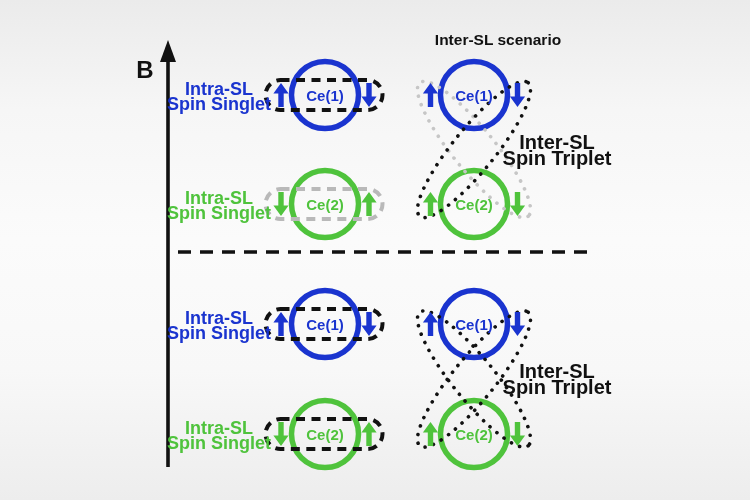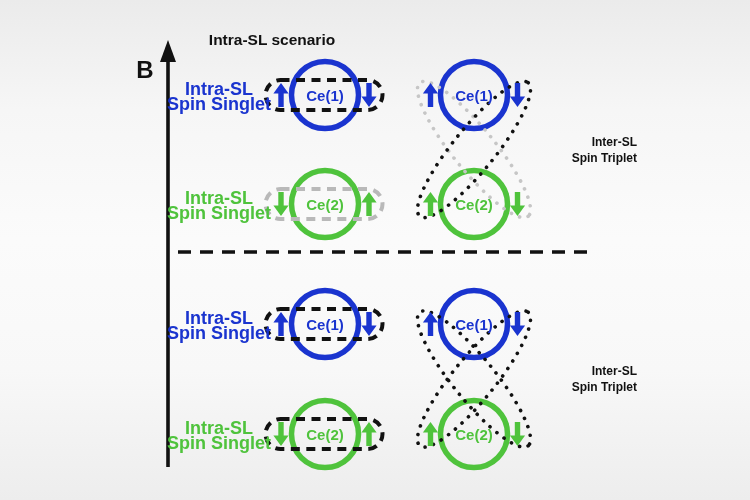--- a/index.html
+++ b/index.html
@@ -14,21 +14,21 @@
   .label { position:absolute; text-align:center; font-weight:bold; color:#111; }
   .b-label     { left:122px; top:56px;  width:46px;  font-size:24px; }
   .col-header  { top:31px;  width:230px; font-size:15.5px; }
   .col-header.intra { left:157px; }
   .col-header.inter { left:383px; }
   .side-label  { left:144px; width:150px; font-size:18px; line-height:15px; }
   .side-label.r0 { top:82px; }
   .side-label.r1 { top:191px; }
   .side-label.r2 { top:311px; }
   .side-label.r3 { top:421px; }
-  .triplet-label { left:477px; width:160px; font-size:12px; line-height:15.5px;text-align:right; }
+  .triplet-label { left:477px; width:160px; font-size:20px; line-height:15.5px; }
   .triplet-label.p0 { top:135px; }
   .triplet-label.p1 { top:364px; }
 </style>
 </head>
 <body>
 
 <div class="stage">
 
   <svg id="diagram-svg" width="750" height="500" viewBox="0 0 750 500">
       <line x1="168" y1="467" x2="168" y2="58" stroke="#111111" stroke-width="3.6"></line>
@@ -87,21 +87,21 @@
       <path d="M 430.5 422 L 438.1 432.4 L 433.2 432.4 L 433.2 446
              L 427.8 446 L 427.8 432.4 L 422.9 432.4 Z" fill="#4fc33c"></path>
       <path d="M 517.5 422 L 525.1 432.4 L 520.2 432.4 L 520.2 446
              L 514.8 446 L 514.8 432.4 L 509.9 432.4 Z" fill="#4fc33c" transform="rotate(180 517.5 434)"></path>
       <text x="325" y="439.5" fill="#4fc33c" text-anchor="middle" font-size="15" font-weight="bold" font-family="&quot;Liberation Sans&quot;, sans-serif">Ce(2)</text>
       <text x="474" y="439.5" fill="#4fc33c" text-anchor="middle" font-size="15" font-weight="bold" font-family="&quot;Liberation Sans&quot;, sans-serif">Ce(2)</text>
     </svg>
 
   <div class="label b-label">B</div>
 
-  <div class="label col-header intra">Intra-SL scenario</div>
+  <div class="label col-header inter">Inter-SL scenario</div>
 
   <div class="label side-label r0" style="color: rgb(26, 52, 207);">
     <div>Intra-SL</div>
     <div>Spin Singlet</div>
   </div>
   <div class="label side-label r1" style="color: rgb(79, 195, 60);">
     <div>Intra-SL</div>
     <div>Spin Singlet</div>
   </div>
   <div class="label side-label r2" style="color: rgb(26, 52, 207);">

